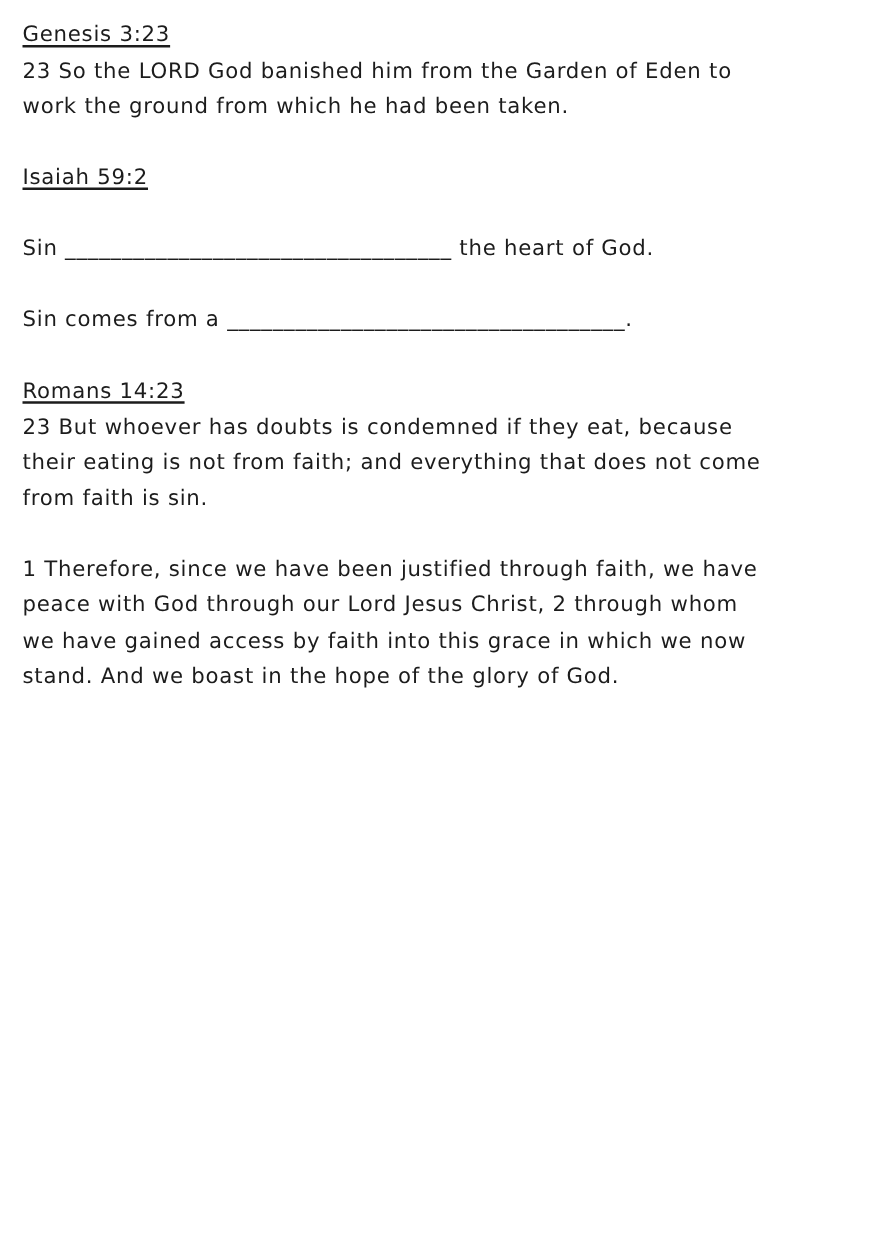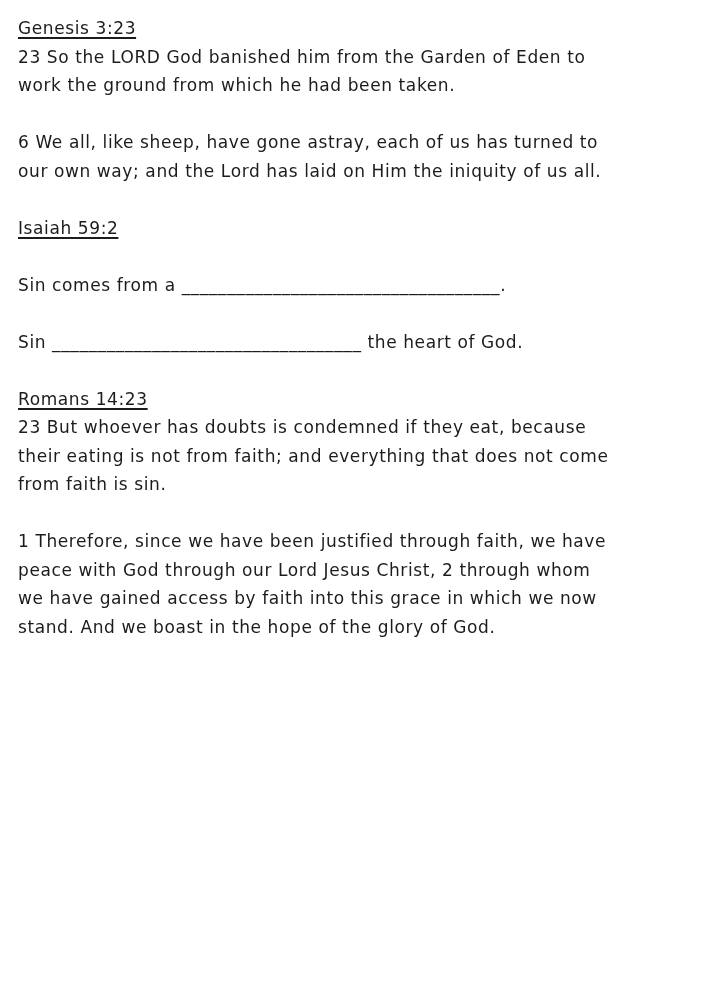--- a/index.html
+++ b/index.html
@@ -45,34 +45,32 @@
 
 <div class="page">
 
   <section class="section">
     <h2 class="heading">Genesis 3:23</h2>
     <div class="lines">23 So the LORD God banished him from the Garden of Eden to
 work the ground from which he had been taken.</div>
   </section>
 
   <section class="section">
-    <div class="lines">6 We all, like sheep, have gone astray, each of us has turned to
-our own way; and the Lord has laid on Him the iniquity of us all.</div>
   </section>
 
   <section class="section">
     <h2 class="heading">Isaiah 59:2</h2>
   </section>
 
   <div class="section">
-    <div class="lines">Sin comes from a ___________________________________.</div>
+    <div class="lines">Sin __________________________________ the heart of God.</div>
   </div>
 
   <div class="section">
-    <div class="lines">Sin __________________________________ the heart of God.</div>
+    <div class="lines">Sin comes from a ___________________________________.</div>
   </div>
 
   <section class="section">
     <h2 class="heading">Romans 14:23</h2>
     <div class="lines">23 But whoever has doubts is condemned if they eat, because
 their eating is not from faith; and everything that does not come
 from faith is sin.</div>
   </section>
 
 

